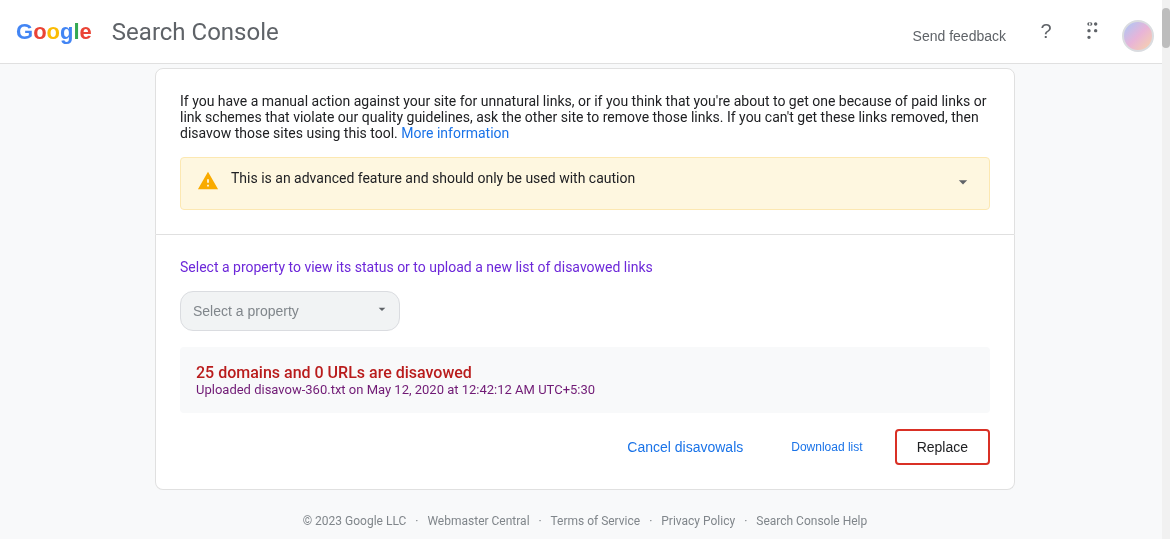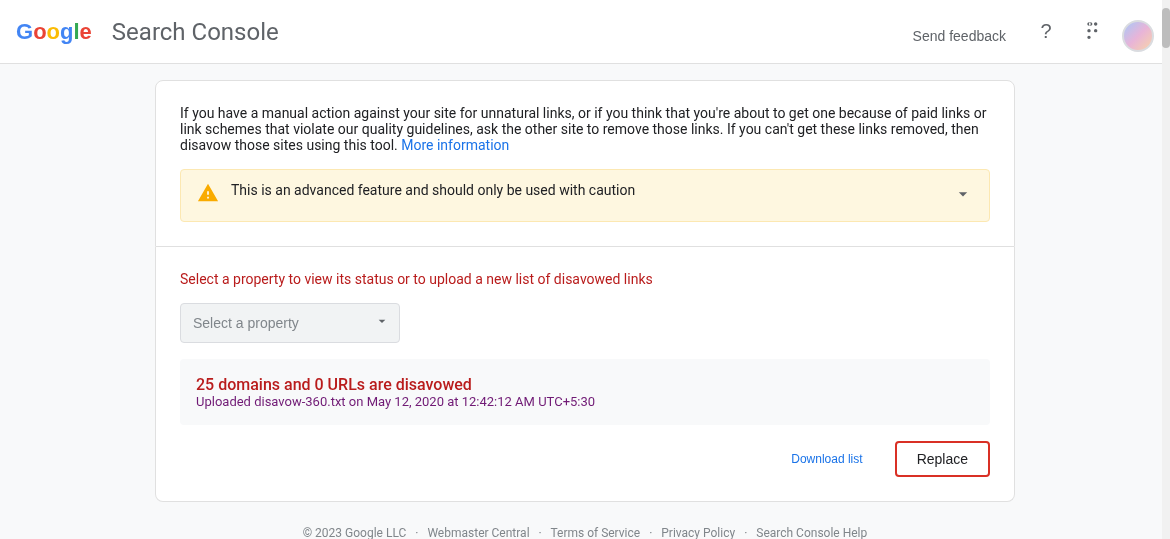--- a/index.html
+++ b/index.html
@@ -116,35 +116,35 @@
     .warning-text {
       font-size: 14px;
       color: #202124;
     }
     .warning-chevron {
       color: #5f6368;
       font-size: 18px;
     }
     .card-title {
       font-size: 14px;
-      color: #b91c1c;
+      color: #6d28d9;
       margin-bottom: 16px;
     }
 
     
     .select-wrapper {
       position: relative;
       width: 220px;
       margin-bottom: 16px;
     }
     .select-field {
       width: 100%;
       height: 40px;
       border: 1px solid #dadce0;
-      border-radius: 4px;
+      border-radius: 13px;
       background: #f1f3f4;
       padding: 0 36px 0 12px;
       font-size: 14px;
       color: #80868b;
       appearance: none;
       cursor: pointer;
     }
     .select-chevron {
       position: absolute;
       right: 10px;
@@ -280,21 +280,21 @@
           </svg>
         </span>
       </button>
       <div class="avatar"></div>
     </div>
   </div>
 
   <div class="main">
     <div style="width: 860px;">
 
-      <div style="background:#fff; border:1px solid #e0e0e0; border-radius:8px 8px 0 0; margin-top:16px; padding:24px 24px 0 24px;">
+      <div style="background:#fff; border:1px solid #e0e0e0; border-radius:8px 8px 0 0; margin-top:4px; padding:24px 24px 0 24px;">
         <p>
           <span>If you have a manual action against your site for unnatural links, or if you think that you're about to get one because of paid links or link schemes that violate our quality guidelines, ask the other site to remove those links. If you can't get these links removed, then disavow those sites using this tool.</span>
           <a href="#" class="more-info-link">More information</a>
         </p>
 
         <div class="warning-box">
           <div class="warning-left">
             <span class="warning-icon">
               <svg width="22" height="22" viewBox="0 0 24 24" fill="#f9ab00">
                 <path d="M1 21h22L12 2 1 21zm12-3h-2v-2h2v2zm0-4h-2v-4h2v4z"></path>
@@ -325,20 +325,21 @@
             </svg>
           </span>
         </div>
 
         <div class="info-box">
           <div class="info-box-title">25 domains and 0 URLs are disavowed</div>
           <div class="info-box-subtitle">Uploaded disavow-360.txt on May 12, 2020 at 12:42:12 AM UTC+5:30</div>
         </div>
 
         <div class="actions-row">
+          <button class="cancel-btn">Cancel disavowals</button>
           <button class="download-btn">Download list</button>
           <button class="replace-btn">Replace</button>
         </div>
       </div>
 
       <div class="footer">
         <span>© 2023 Google LLC</span>
         <span class="sep">·</span>
         <a href="#">Webmaster Central</a>
         <span class="sep">·</span>

